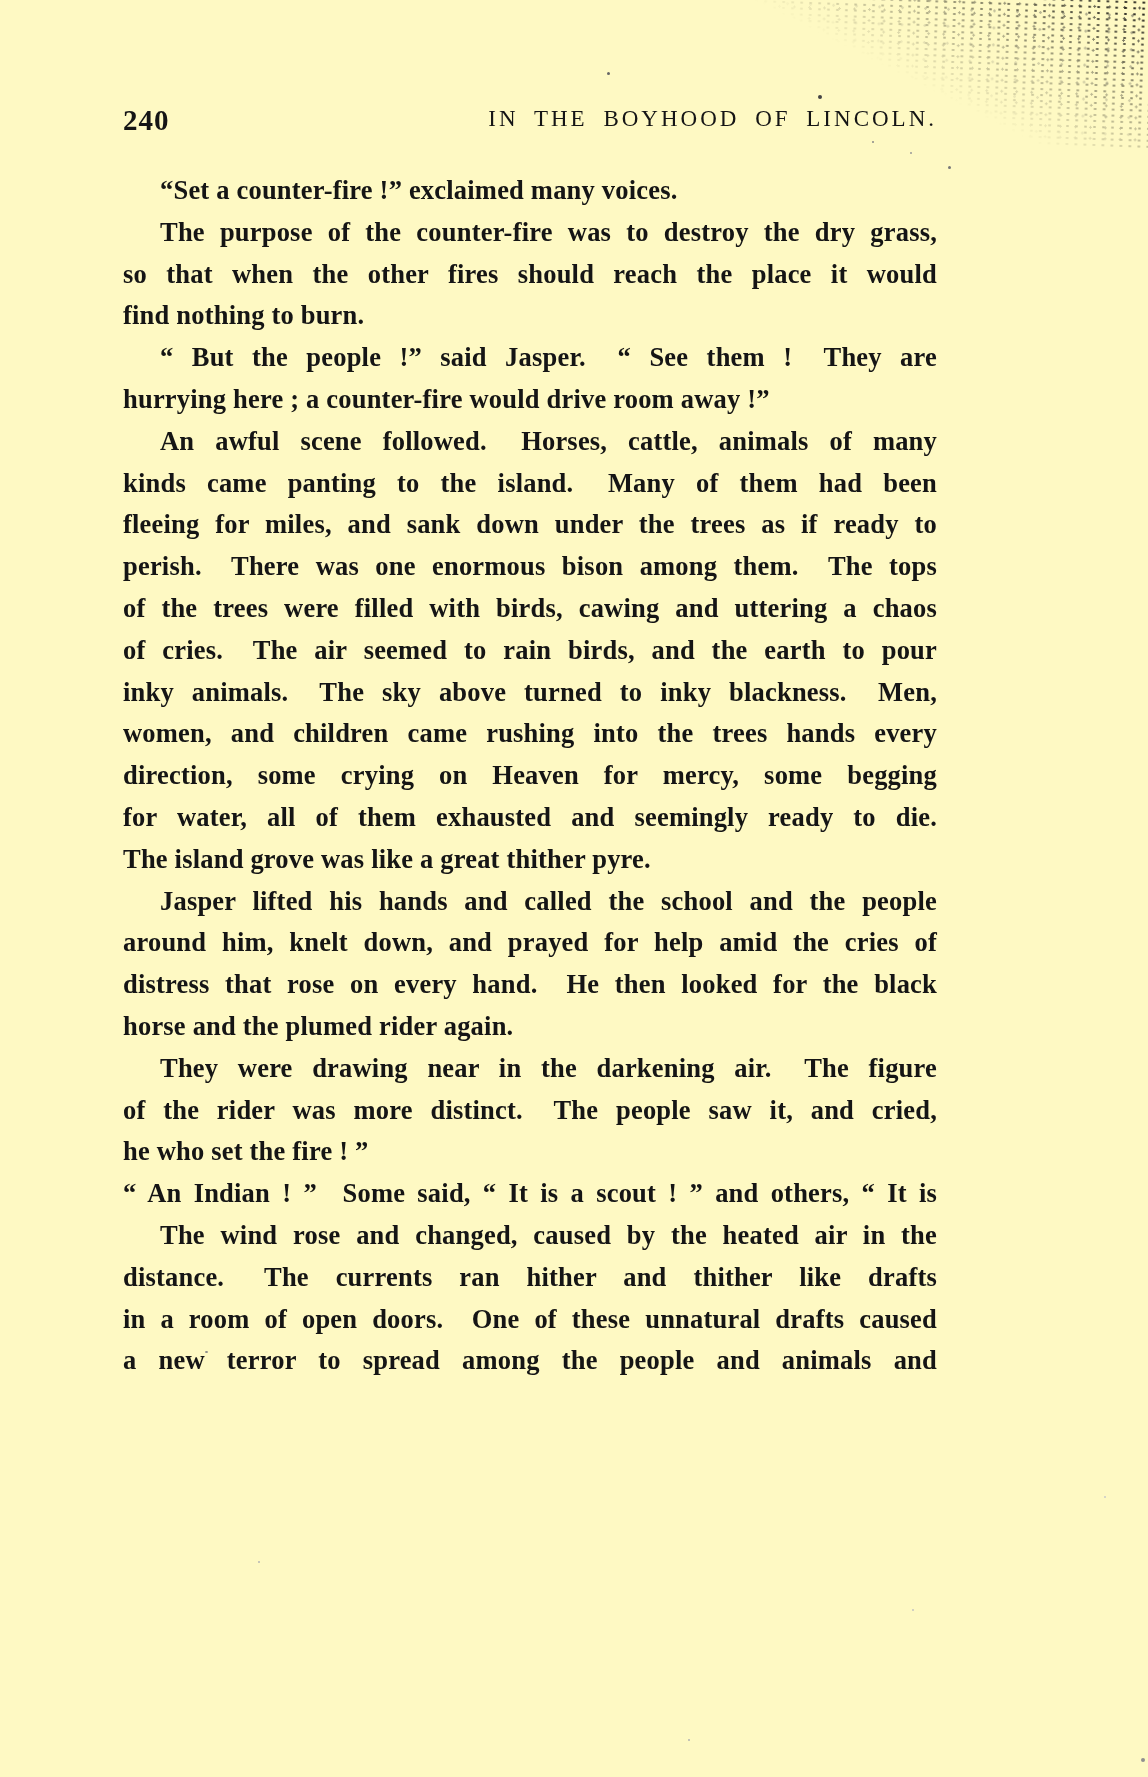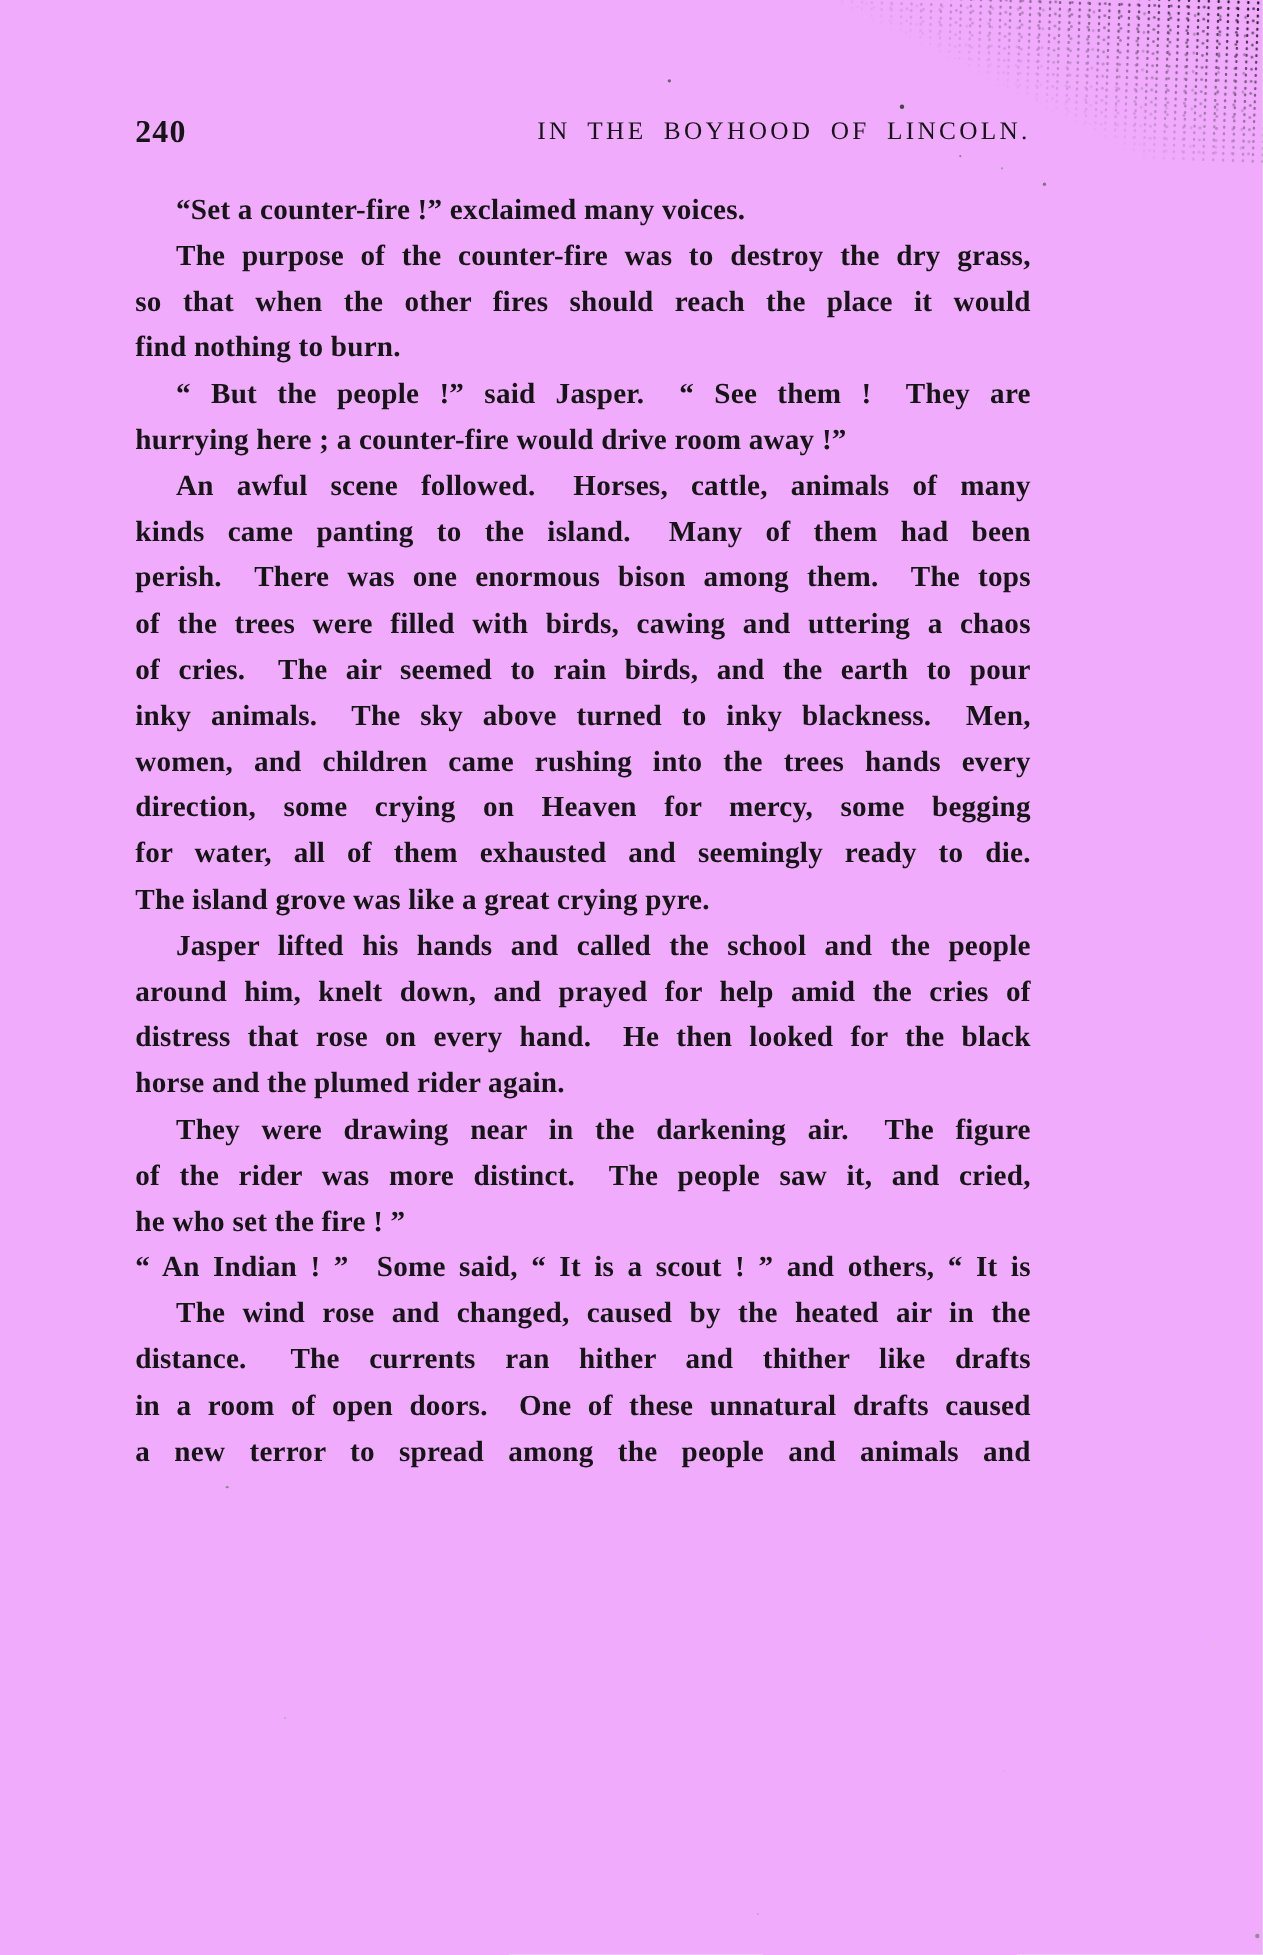--- a/index.html
+++ b/index.html
@@ -1,20 +1,20 @@
 <!DOCTYPE html>
 <html><head>
 <meta charset="utf-8">
 <style>
   html,body{margin:0;padding:0;background:#e9e9e6;}
   .page{
     position:relative;
     width:1148px;height:1777px;
     margin:0 auto;
-    background:#f0abfc;
+    background:#fef9c3;
     overflow:hidden;
     font-family:"Liberation Serif","DejaVu Serif",serif;
     color:#151515;
   }
   .content{
     position:absolute;left:123px;top:106px;width:814px;
   }
   header{position:relative;height:36px;}
   .pagenum{
     position:absolute;left:0;top:-2px;
@@ -89,28 +89,29 @@
       </p>
 
       <p class="para">
         <span class="line first j">“ But the people !” said Jasper.  “ See them !  They are</span>
         <span class="line">hurrying here ; a counter-fire would drive room away !”</span>
       </p>
 
       <p class="para">
         <span class="line first j">An awful scene followed.  Horses, cattle, animals of many</span>
         <span class="line j">kinds came panting to the island.  Many of them had been</span>
+        <span class="line j">fleeing for miles, and sank down under the trees as if ready to</span>
         <span class="line j">perish.  There was one enormous bison among them.  The tops</span>
         <span class="line j">of the trees were filled with birds, cawing and uttering a chaos</span>
         <span class="line j">of cries.  The air seemed to rain birds, and the earth to pour</span>
         <span class="line j">inky animals.  The sky above turned to inky blackness.  Men,</span>
         <span class="line j">women, and children came rushing into the trees hands every</span>
         <span class="line j">direction, some crying on Heaven for mercy, some begging</span>
         <span class="line j">for water, all of them exhausted and seemingly ready to die.</span>
-        <span class="line">The island grove was like a great crying pyre.</span>
+        <span class="line">The island grove was like a great thither pyre.</span>
       </p>
 
       <p class="para">
         <span class="line first j">Jasper lifted his hands and called the school and the people</span>
         <span class="line j">around him, knelt down, and prayed for help amid the cries of</span>
         <span class="line j">distress that rose on every hand.  He then looked for the black</span>
         <span class="line">horse and the plumed rider again.</span>
       </p>
 
       <p class="para">

